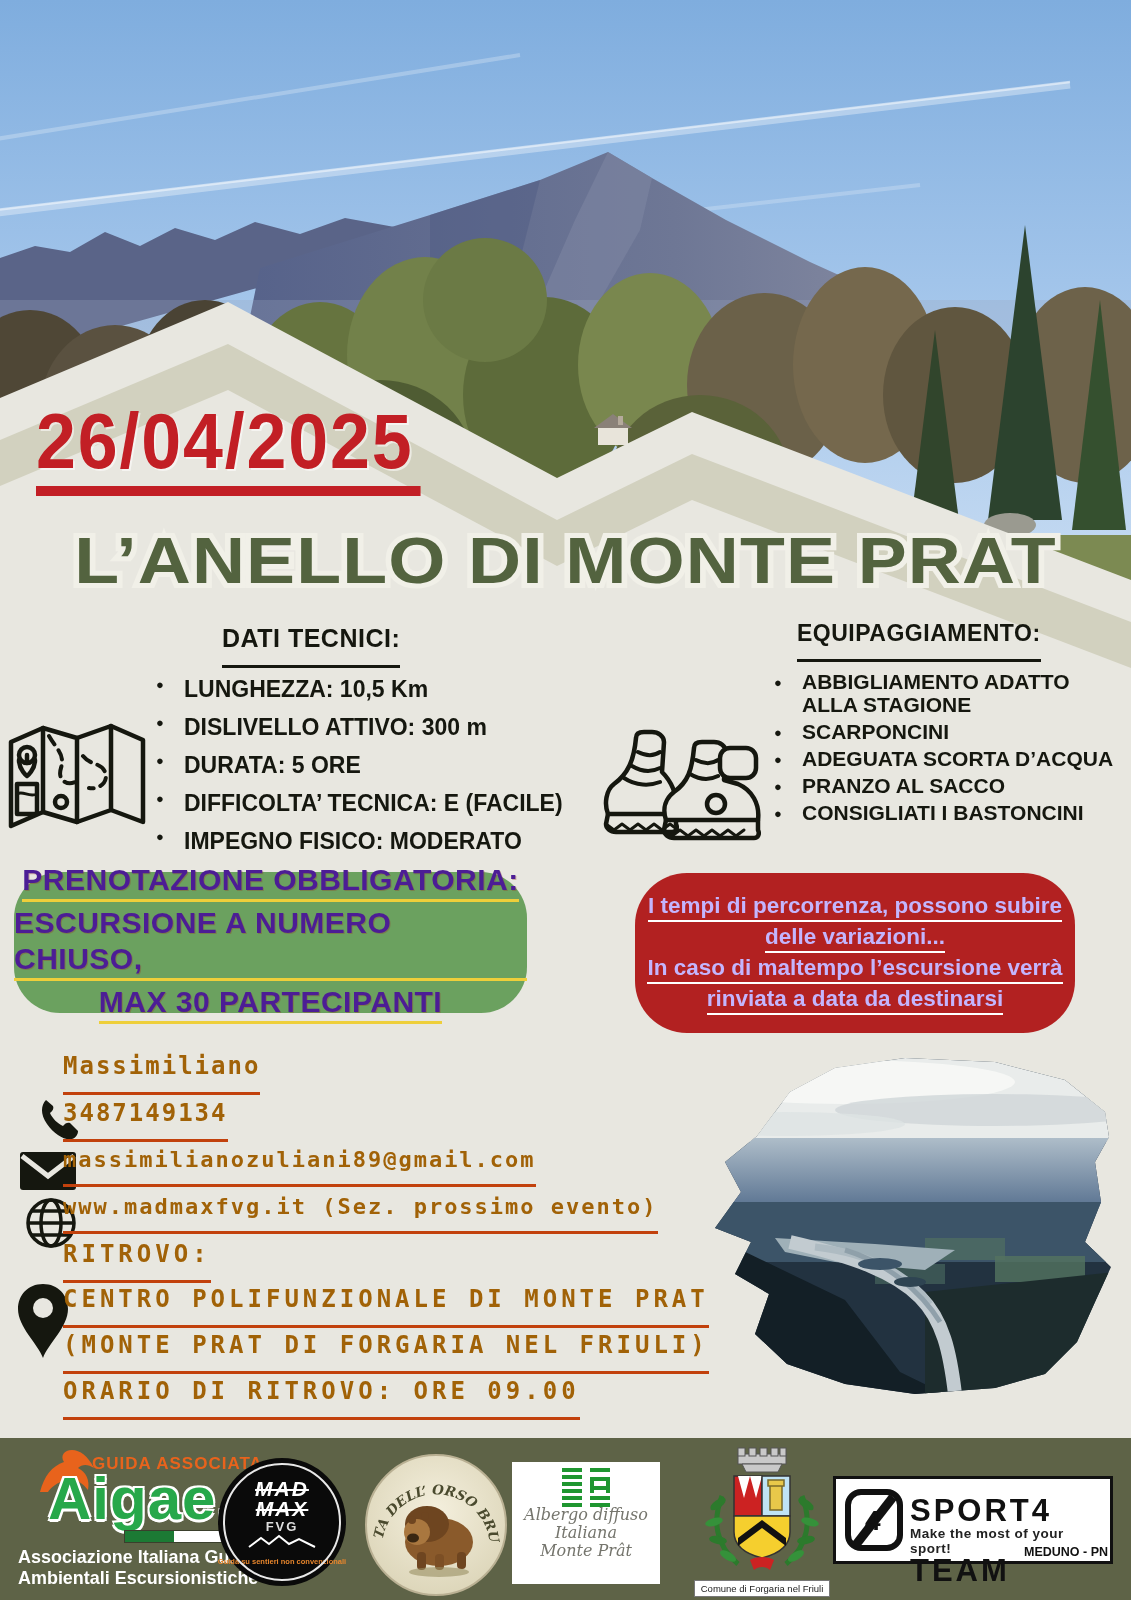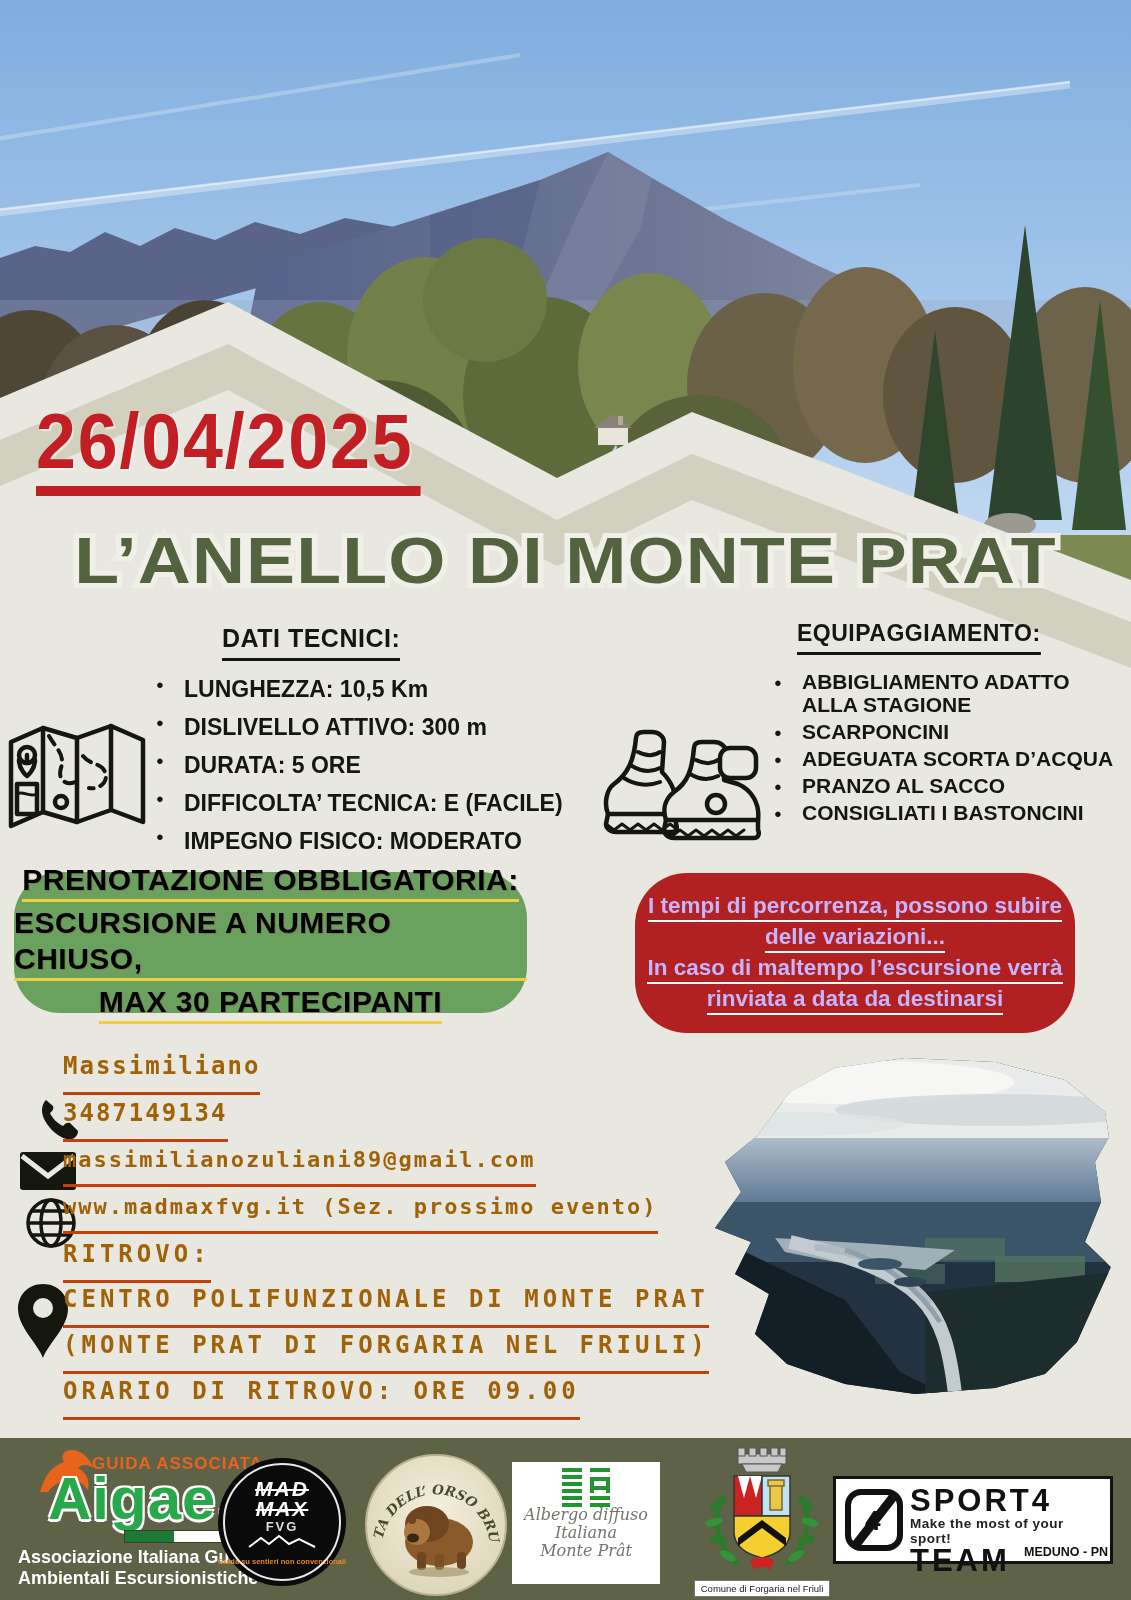--- a/index.html
+++ b/index.html
@@ -24,34 +24,34 @@
   
   .title-wrap{left:0;top:521px;width:1131px;height:84px;text-align:center;
               transform:scaleX(1.13);transform-origin:center top;}
   .title-wrap span{font-size:65px;font-weight:700;letter-spacing:1px;line-height:80px;white-space:nowrap;}
   .title-stroke{position:absolute;left:0;right:0;top:0;color:#53633f;
                 -webkit-text-stroke:10px #f1f0e8;}
   .title-fill{position:absolute;left:0;right:0;top:0;color:#53633f;}
 
   
   .sec-head{font-size:25px;font-weight:700;color:#15170f;
-            border-bottom:3px solid #15170f;padding-bottom:5px;letter-spacing:.5px;}
+            border-bottom:3px solid #15170f;padding-bottom:12px;letter-spacing:.5px;}
 
   
   ul.blist{list-style:none;margin:0;padding:0;}
   ul.blist li{position:relative;padding-left:34px;font-weight:700;color:#15170f;}
   ul.blist li::before{content:"\25CF";position:absolute;left:6px;top:1px;font-size:13px;}
   ul.dati li{font-size:23px;margin-bottom:11px;}
   ul.equip li{font-size:21px;line-height:23px;margin-bottom:4px;}
 
   
   .green-box{left:14px;top:872px;width:513px;height:141px;background:#6ba15f;
              border-radius:46px;display:flex;flex-direction:column;align-items:center;
              justify-content:center;gap:3px;}
-  .green-box span{font-size:30px;font-weight:700;color:#000000;letter-spacing:.5px;
+  .green-box span{font-size:30px;font-weight:700;color:#4c1d95;letter-spacing:.5px;
                   border-bottom:3px solid #eecf3a;padding-bottom:1px;line-height:36px;
                   text-shadow:1px 1px 0 rgba(150,60,40,.35);}
   .red-box{left:635px;top:873px;width:440px;height:160px;background:#b22121;
            border-radius:52px;display:flex;flex-direction:column;align-items:center;
            justify-content:center;gap:1px;}
   .red-box span{font-size:22.5px;font-weight:700;color:#c4b5fd;
                 border-bottom:2px solid #ffffff;padding-bottom:0;line-height:28px;}
 
   
   .mono{font-family:"DejaVu Sans Mono",monospace;font-weight:700;color:#a16207;
@@ -107,21 +107,21 @@
               border:1px solid #777;font-size:9.5px;color:#222;text-align:center;line-height:15px;}
 
   
   .sport4{left:833px;top:38px;width:280px;height:88px;background:#ffffff;border:3px solid #111;
           padding:4px 6px 2px 6px;}
   .s4-mark{position:absolute;left:9px;top:10px;width:58px;height:62px;border:6px solid #111;
            border-radius:16px;}
   .s4-mark .diag{position:absolute;left:-8px;top:22px;width:62px;height:9px;background:#111;
                  transform:rotate(-52deg);}
   .s4-mark .digit{position:absolute;left:14px;top:10px;font-size:28px;font-weight:700;color:#111;}
-  .s4-text{position:absolute;left:74px;top:7px;width:198px;}
+  .s4-text{position:absolute;left:74px;top:17px;width:198px;}
   .s4-big{font-size:31px;font-weight:700;letter-spacing:3px;color:#111;line-height:30px;}
   .s4-tag{font-size:13.5px;font-weight:700;color:#222;line-height:15px;letter-spacing:.5px;}
   .s4-loc{position:absolute;right:2px;top:66px;font-size:12.5px;font-weight:700;color:#111;}
 </style>
 </head>
 <body>
 
 <div id="poster">
 
   <svg class="abs photo" viewBox="0 0 1131 600" preserveAspectRatio="none">

